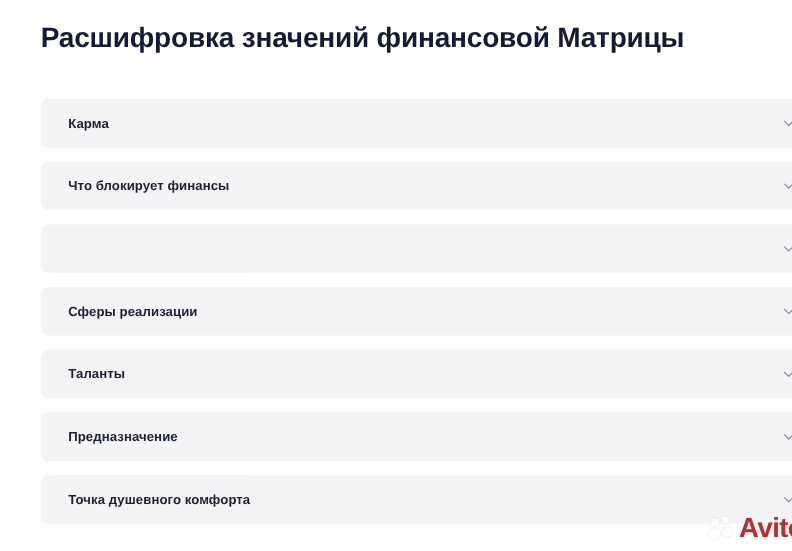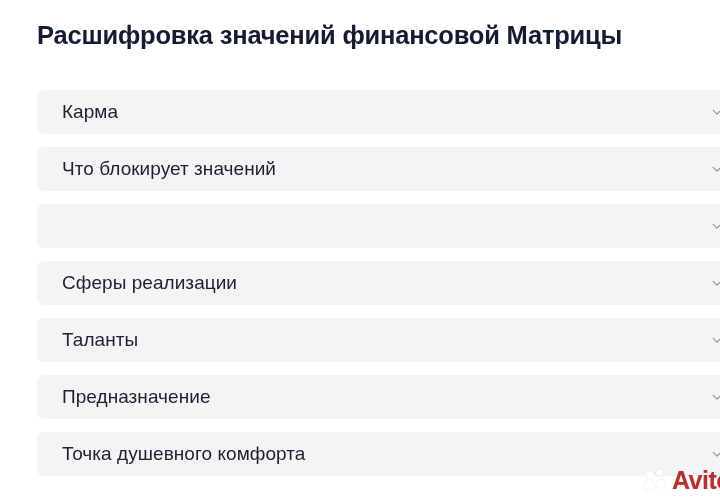--- a/index.html
+++ b/index.html
@@ -55,23 +55,23 @@
     height: 44px;
     margin-bottom: 13px;
     background: #f4f4f7;
     border-radius: 7px;
     display: flex;
     align-items: center;
     cursor: pointer;
   }
 
   .accordion-item-label {
-    font-size: 19px;
+    font-size: 12px;
     line-height: 18px;
-    font-weight: 400;
+    font-weight: 700;
     color: #1d2233;
     margin-left: 25px;
     white-space: nowrap;
     letter-spacing: 0.05px;
   }
 
   .accordion-chevron {
     position: absolute;
     right: 12px;
     top: 50%;
@@ -139,21 +139,21 @@
     <div class="accordion-item">
       <span class="accordion-item-label">Карма</span>
       <span class="accordion-chevron">
         <svg width="12" height="12" viewBox="0 0 12 12" fill="none" aria-hidden="true">
           <path d="M2.2 4.4 L6 8.1 L9.8 4.4" stroke="currentColor" stroke-width="1.1" stroke-linecap="round" stroke-linejoin="round"></path>
         </svg>
       </span>
     </div>
 
     <div class="accordion-item">
-      <span class="accordion-item-label">Что блокирует значений</span>
+      <span class="accordion-item-label">Что блокирует финансы</span>
       <span class="accordion-chevron">
         <svg width="12" height="12" viewBox="0 0 12 12" fill="none" aria-hidden="true">
           <path d="M2.2 4.4 L6 8.1 L9.8 4.4" stroke="currentColor" stroke-width="1.1" stroke-linecap="round" stroke-linejoin="round"></path>
         </svg>
       </span>
     </div>
 
     <div class="accordion-item">
       <span class="accordion-chevron">
         <svg width="12" height="12" viewBox="0 0 12 12" fill="none" aria-hidden="true">

